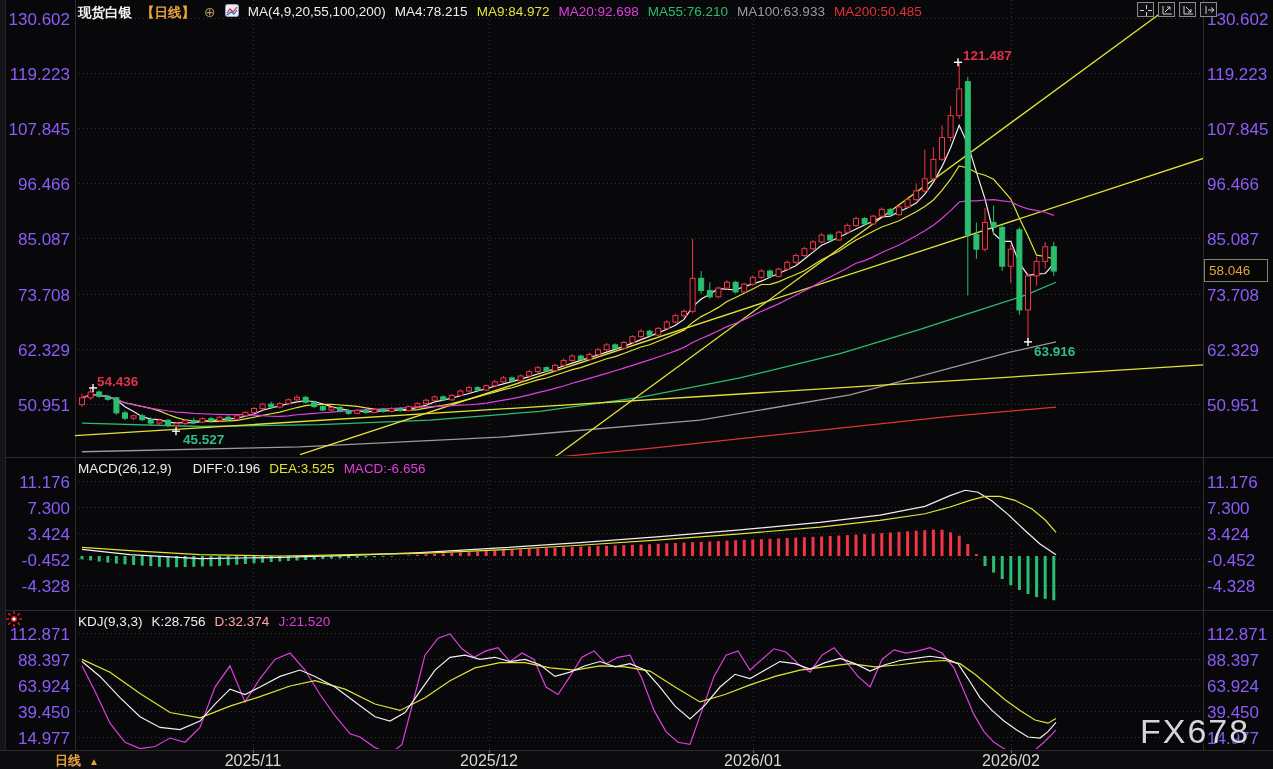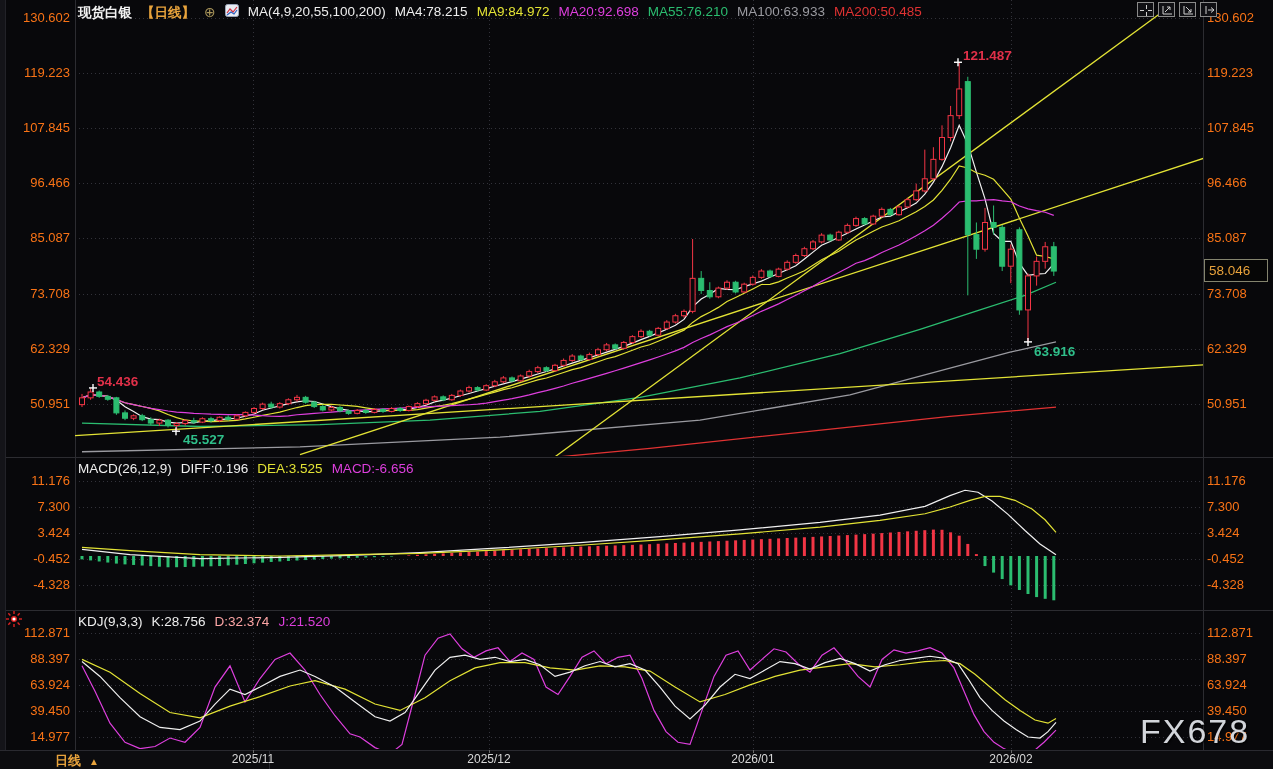--- a/index.html
+++ b/index.html
@@ -8,35 +8,35 @@
   .abs{position:absolute;}
   #side-strip{left:0;top:0;width:5px;height:750px;background:#141419;border-right:1px solid #222228;z-index:12;}
   #chart-svg{left:0;top:0;z-index:5;}
   .hdr-row{display:flex;gap:9px;white-space:nowrap;font-size:13.5px;color:#eeeeee;z-index:20;}
   #main-header{left:78px;top:4px;}
   #macd-header{left:78px;top:461px;}
   #kdj-header{left:78px;top:614px;}
   .sym{color:#f2f2f2;font-weight:bold;}
   .period-tag{color:#e8a33c;font-weight:bold;}
   .compare-glyph{color:#a9955a;font-size:14px;}
-  .axis-label{position:absolute;color:#f97316;font-size:13px;z-index:20;}
+  .axis-label{position:absolute;color:#8b5cf6;font-size:17px;z-index:20;}
   .axis-label.left{left:0;width:70px;text-align:right;}
   .axis-label.right{left:1207px;width:64px;text-align:left;}
   .annot{position:absolute;font-size:13.5px;font-weight:bold;z-index:21;}
   #price-box{left:1204px;top:259px;width:64px;height:23px;border:1px solid #84846e;background:#060606;
              color:#e8a23b;font-size:13.5px;line-height:21px;padding-left:4px;box-sizing:border-box;z-index:22;}
   #toolbar{left:1137px;top:2px;display:flex;gap:4px;z-index:22;}
   .tool-btn{width:15px;height:13px;border:1px solid #8a8a8a;background:#101014;display:flex;
             align-items:center;justify-content:center;}
   #time-bar{left:0;top:750px;width:1273px;height:19px;background:#0c0c0f;border-top:1px solid #2a2a30;
             box-sizing:border-box;z-index:15;}
   #period-cell{position:absolute;left:0;top:0;width:270px;height:19px;border-right:1px solid #2a2a30;box-sizing:border-box;}
   #period-btn{position:absolute;left:55px;top:1px;color:#e8a33c;font-size:13px;font-weight:bold;display:flex;gap:8px;align-items:center;}
   #period-arrow{font-size:10px;color:#e8a33c;}
-  .date-label{position:absolute;top:752px;color:#d8d8d8;font-size:12px;z-index:16;transform:translateX(-50%);}
+  .date-label{position:absolute;top:752px;color:#d8d8d8;font-size:16px;z-index:16;transform:translateX(-50%);}
   .date-tick{position:absolute;top:750px;width:1px;height:3px;background:#666;z-index:16;}
   #watermark{left:1140px;top:712px;font-size:34px;letter-spacing:2px;color:#dde0e6;z-index:30;
              text-shadow:1px 1px 2px #000;opacity:0.95;}
   #sun-icon{left:5px;top:610px;z-index:22;}
 </style>
 </head>
 <body>
 
 <div id="stage">
 
@@ -515,21 +515,21 @@
       <div class="tool-btn">
         <svg width="13" height="12">
           <path d="M4 2v8 M6 6h6 M12 6l-3-2.5 M12 6l-3 2.5" stroke="#cfcfcf" stroke-width="1" fill="none"></path>
         </svg>
       </div>
     </div>
 
   <div id="macd-header" class="abs hdr-row">
     <span>MACD(26,12,9)</span>
     <span id="macd-items" class="hdr-row">
-        <span style="color: rgb(238, 238, 238);">DIFF:0.196</span>
+        <span style="color: rgb(238, 238, 238); margin-left: 12px;">DIFF:0.196</span>
         <span style="color: rgb(227, 227, 53);">DEA:3.525</span>
         <span style="color: rgb(222, 63, 222);">MACD:-6.656</span>
       </span>
   </div>
 
   <div id="kdj-header" class="abs hdr-row">
     <span>KDJ(9,3,3)</span>
     <span id="kdj-items" class="hdr-row">
         <span style="color: rgb(238, 238, 238);">K:28.756</span>
         <span style="color: #fca5a5;">D:32.374</span>

